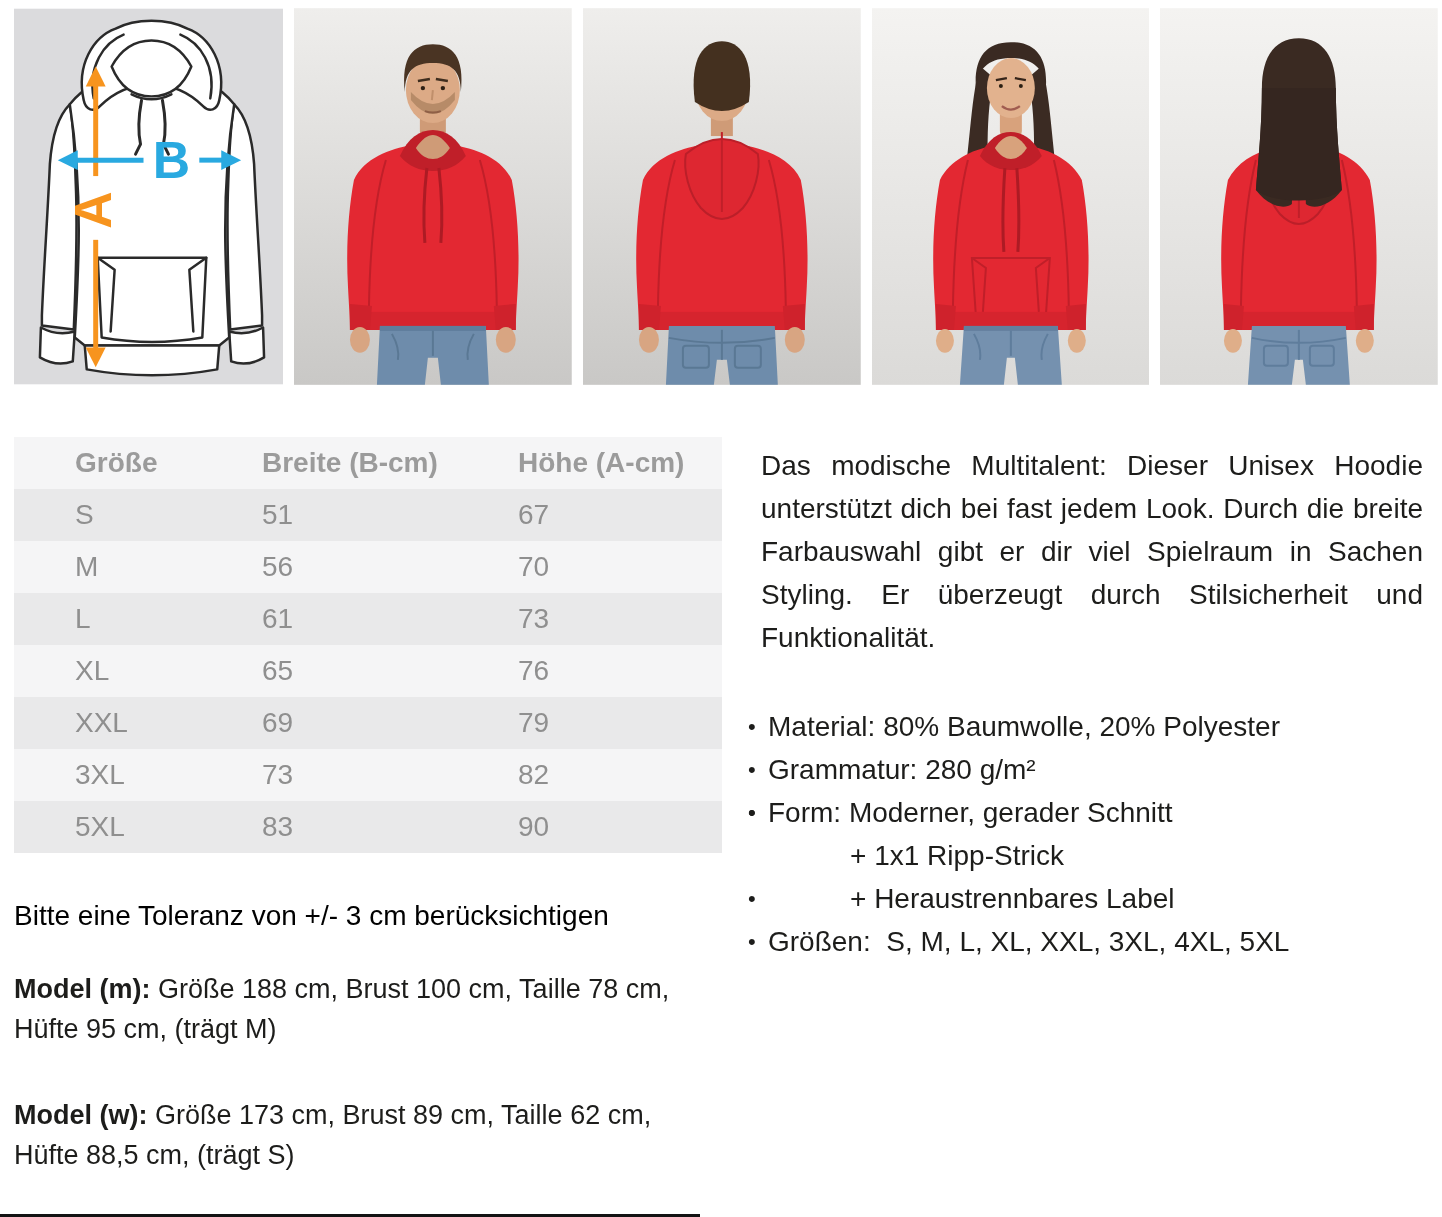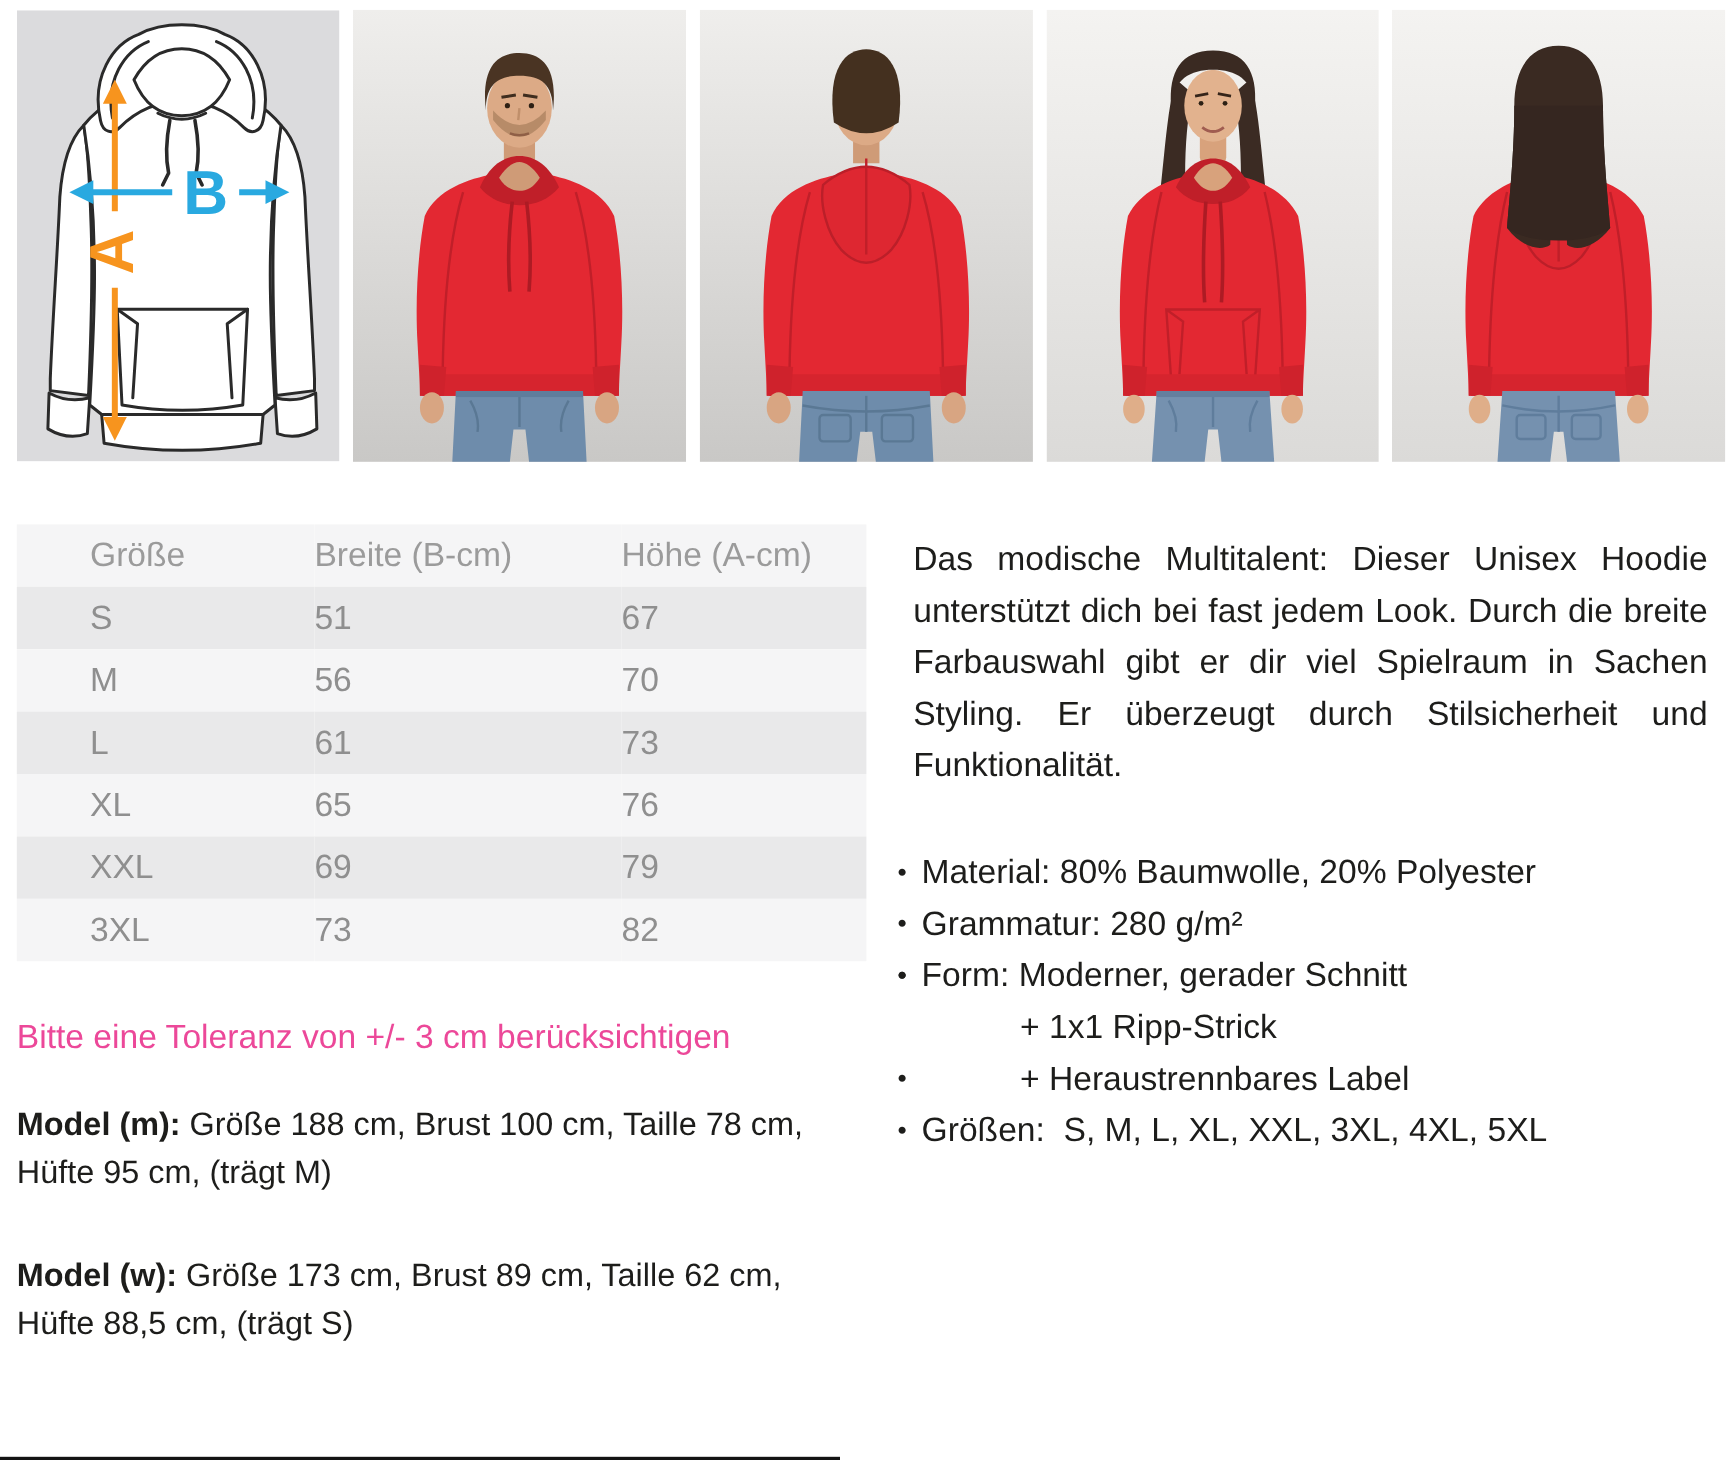--- a/index.html
+++ b/index.html
@@ -12,28 +12,28 @@
   svg{display:block;width:100%;height:100%}
 
   
   .images-row{position:absolute;left:14px;top:8px;width:1424px;height:377px;display:flex;gap:11px}
   .img{height:377px;overflow:hidden;flex:1}
   .img.diagram{flex:none;width:269px}
 
   
   .left-col{position:absolute;left:14px;top:437px;width:708px}
   table.size{border-collapse:collapse;width:708px;table-layout:fixed;font-size:28px;color:#8f8f8f}
-  table.size th{font-weight:normal;color:#9b9b9b}
+  table.size th{font-weight:bold;color:#9b9b9b}
   table.size th,table.size td{height:52px;padding:0;text-align:left;vertical-align:middle;white-space:nowrap}
   table.size th:first-child,table.size td:first-child{padding-left:61px}
   table.size thead tr{background:#f5f5f6}
   table.size tbody tr:nth-child(odd){background:#e9e9ea}
   table.size tbody tr:nth-child(even){background:#f5f5f6}
 
-  .tolerance{margin:46px 0 0;font-size:28px;line-height:34px;color:#ec4899}
+  .tolerance{margin:46px 0 0;font-size:28px;line-height:34px;color:#000000}
   .model{font-size:27px;line-height:40px;color:#1d1d1b;max-width:708px}
   .model b{font-weight:bold}
   .model-m{margin:36px 0 0}
   .model-w{margin:46px 0 0}
 
   
   .right-col{position:absolute;left:745px;top:437px;width:694px}
   .desc{margin:7px 16px 0;font-size:28px;line-height:43px;text-align:justify;hyphens:none}
   ul.details{margin:46px 0 0;padding:0;list-style:none;font-size:28px;line-height:43px}
   ul.details li{position:relative;padding-left:23px}
@@ -264,20 +264,25 @@
         <tr>
             <td>XXL</td>
             <td>69</td>
             <td>79</td>
           </tr>
         <tr>
             <td>3XL</td>
             <td>73</td>
             <td>82</td>
           </tr>
+        <tr>
+            <td>5XL</td>
+            <td>83</td>
+            <td>90</td>
+          </tr>
       </tbody>
     </table>
 
     <p class="tolerance">Bitte eine Toleranz von +/- 3 cm berücksichtigen</p>
 
     <p class="model model-m"><b>Model (m):</b><span> Größe 188 cm, Brust 100 cm, Taille 78 cm, Hüfte 95 cm, (trägt M)</span></p>
 
     <p class="model model-w"><b>Model (w):</b><span> Größe 173 cm, Brust 89 cm, Taille 62 cm, Hüfte 88,5 cm, (trägt S)</span></p>
   </div>
 

